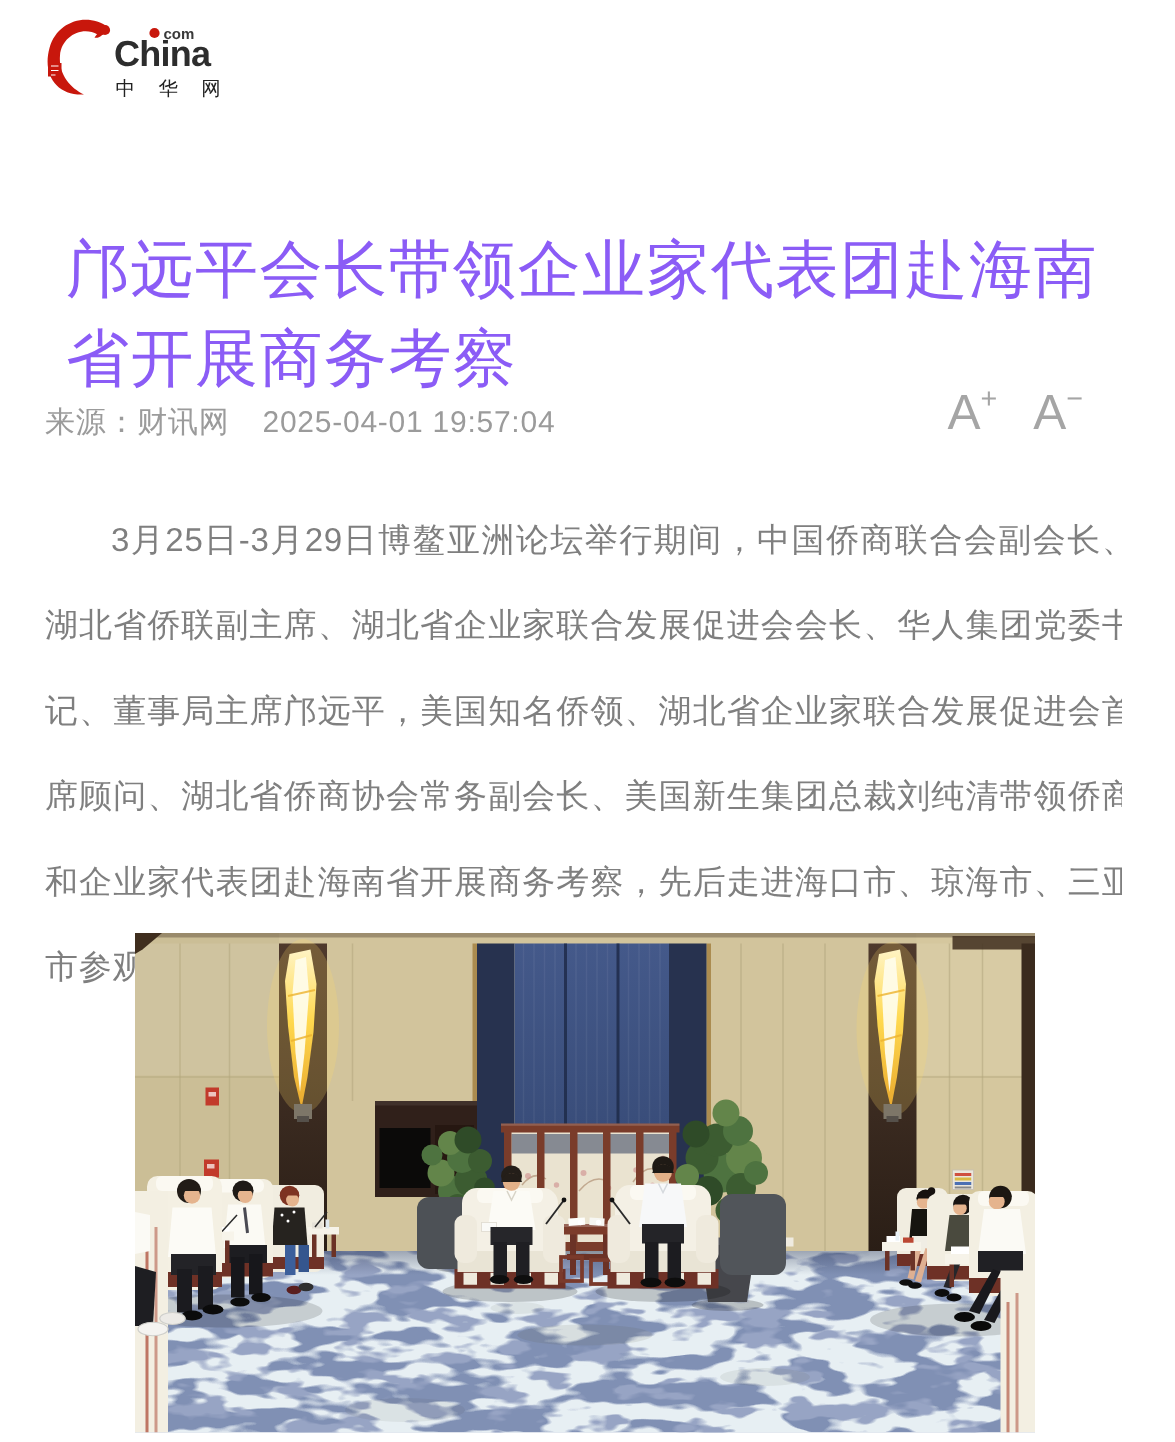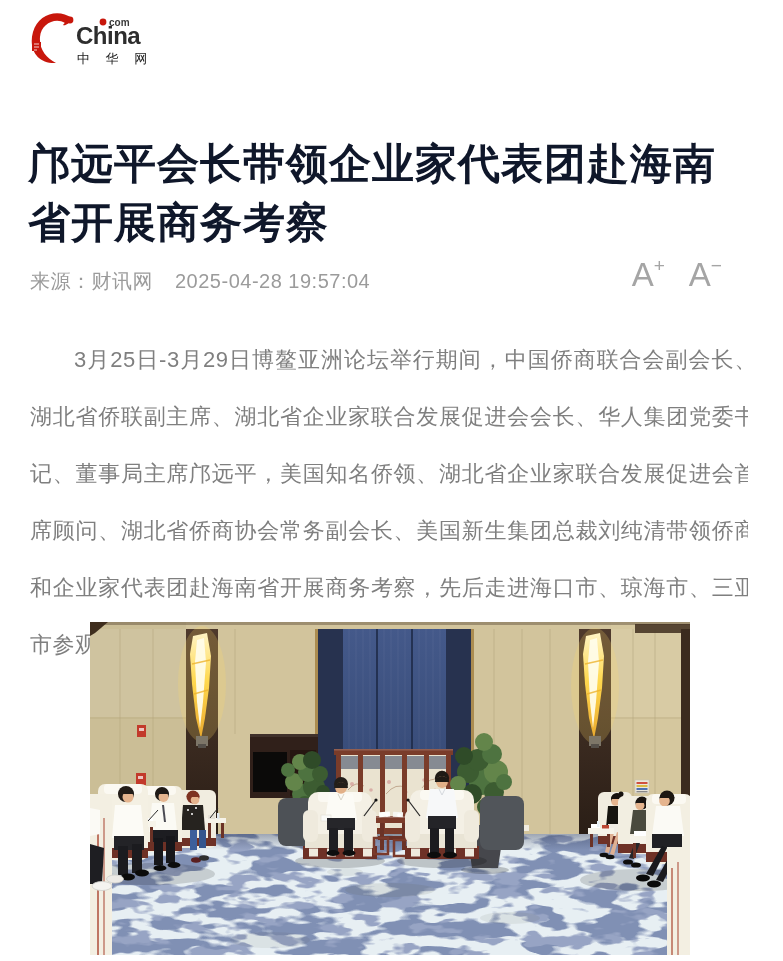--- a/index.html
+++ b/index.html
@@ -5,22 +5,22 @@
   html,body{margin:0;padding:0;background:#ffffff;}
   .page{
     position:relative;width:704px;height:961px;background:#ffffff;overflow:hidden;
     font-family:"Liberation Sans","DejaVu Sans",sans-serif;
     padding-left:44px;
   }
   
   .logo{position:absolute;left:30px;top:10px;width:140px;height:60px;cursor:pointer;}
   
   .title{
-    position:absolute;left:28px;top:134px;width:714px;margin:0;
-    font-size:42px;line-height:59px;font-weight:700;color:#0f172a;letter-spacing:1px;
+    position:absolute;left:28px;top:134px;width:714px;margin:16px;
+    font-size:42px;line-height:59px;font-weight:400;color:#8b5cf6;letter-spacing:1px;
   }
   .meta{
     position:absolute;left:30px;top:268px;font-size:20px;color:#9b9b9b;letter-spacing:.5px;
   }
   .meta .src{margin-right:22px;font-family:Liberation Serif, serif;}
   .font-controls{
     position:absolute;right:26px;top:258px;font-size:33px;color:#a5a5a5;
     display:flex;gap:24px;user-select:none;
   }
   .font-controls .fc{cursor:pointer;line-height:1;}
@@ -55,21 +55,21 @@
       <text x="46" y="34" font-family="Liberation Sans, sans-serif" font-size="24" font-weight="bold" fill="#2d2d2d" letter-spacing="-0.5">China</text>
       <circle cx="73" cy="12" r="3.4" fill="#c8170c"></circle>
       <text x="79" y="16" font-family="Liberation Sans, sans-serif" font-size="10" font-weight="bold" fill="#3a3a3a">com</text>
       <text x="47" y="53" font-family="Liberation Sans, sans-serif" font-size="13" fill="#222222" letter-spacing="6">中 华 网</text>
     </svg>
   </div>
 
   <h1 class="title">邝远平会长带领企业家代表团赴海南省开展商务考察</h1>
 
   <div class="meta">
-    <span class="src">来源：财讯网</span><span>2025-04-28 19:57:04</span>
+    <span class="src">来源：财讯网</span><span>2025-04-01 19:57:04</span>
   </div>
   <div class="font-controls">
     <span class="fc"><span>A</span><sup>+</sup></span>
     <span class="fc"><span>A</span><sup>−</sup></span>
   </div>
 
   <p class="body-text">3月25日-3月29日博鳌亚洲论坛举行期间，中国侨商联合会副会长、湖北省侨联副主席、湖北省企业家联合发展促进会会长、华人集团党委书记、董事局主席邝远平，美国知名侨领、湖北省企业家联合发展促进会首席顾问、湖北省侨商协会常务副会长、美国新生集团总裁刘纯清带领侨商和企业家代表团赴海南省开展商务考察，先后走进海口市、琼海市、三亚市参观走访和对接项目，达成了多项合作共识。</p>
 
   <div class="photo">
     <svg width="600" height="333" viewBox="0 0 600 333">

